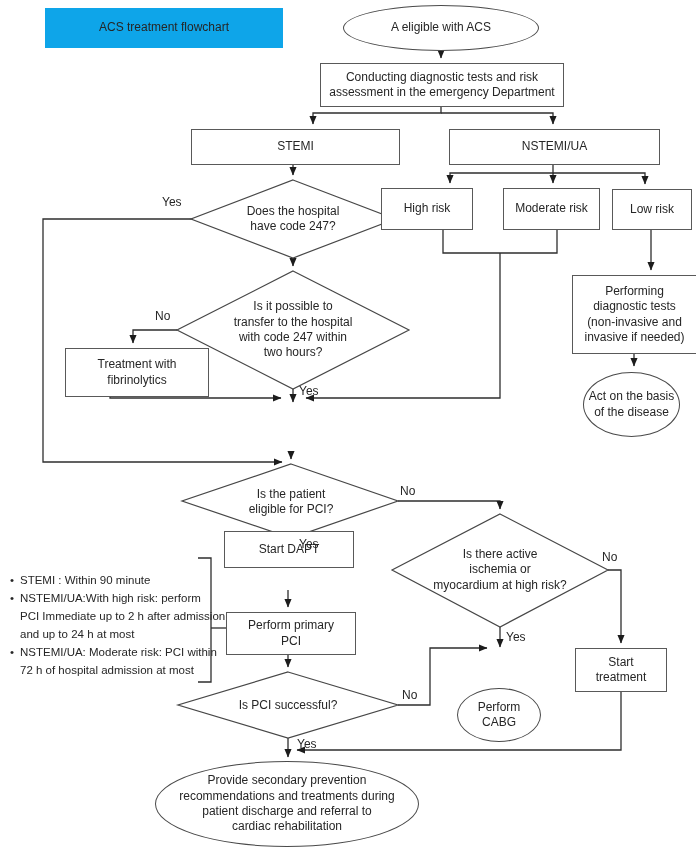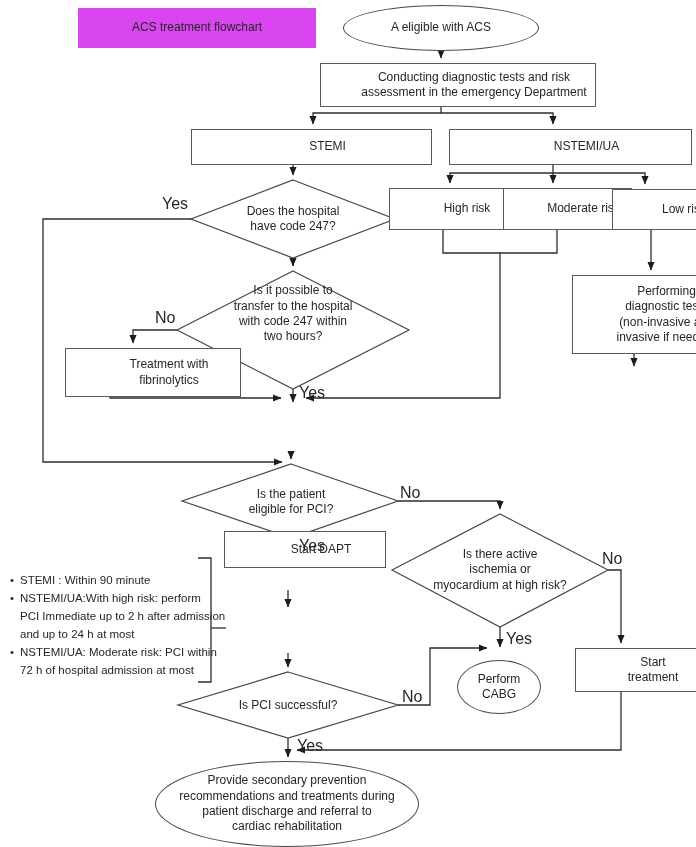--- a/index.html
+++ b/index.html
@@ -1,25 +1,25 @@
 <!DOCTYPE html>
 <html><head>
 <meta charset="utf-8">
 <style>
   html,body{margin:0;padding:0;background:#fff;}
   #stage{position:relative;width:696px;height:847px;background:#ffffff;overflow:hidden;
          font-family:"Liberation Sans","DejaVu Sans",sans-serif;color:#262626;}
   #wires{position:absolute;left:0;top:0;z-index:0;}
   .node{position:absolute;z-index:1;display:flex;align-items:center;justify-content:center;
         text-align:center;font-size:12px;line-height:1.28;color:#262626;white-space:pre-line;}
-  .box{background:#fff;border:1px solid #595959;padding-left:32px;}
+  .box{background:#fff;border:1px solid #595959;}
   .ellipse{background:#fff;border:1px solid #4a4a4a;border-radius:50%;}
   .dlabel{background:transparent;z-index:2;}
-  .elabel{position:absolute;z-index:2;font-size:16px;color:#262626;white-space:nowrap;}
-  .title-box{background:#d946ef;border:none;font-size:12px;margin-left:33px;}
+  .elabel{position:absolute;z-index:2;font-size:12px;color:#262626;white-space:nowrap;}
+  .title-box{background:#0ea5e9;border:none;font-size:12px;}
   #notes{position:absolute;left:2px;top:563px;width:232px;z-index:1;margin:8px;padding:0;list-style:none;}
   #notes li{position:relative;padding-left:10px;font-size:11.5px;line-height:18px;white-space:pre-line;}
   #notes li::before{content:"\2022";position:absolute;left:0;top:0;}
 </style>
 </head>
 <body>
 
 <div id="stage">
 
   <svg id="wires" width="696" height="847" viewBox="0 0 696 847">
@@ -71,57 +71,61 @@
 
   <div class="node ellipse" style="left:343px;top:5px;width:194px;height:44px;">A eligible with ACS</div>
 
   <div class="node box" style="left:320px;top:63px;width:242px;height:42px;">Conducting diagnostic tests and risk
 assessment in the emergency Department</div>
 
   <div class="node box" style="left:191px;top:129px;width:207px;height:34px;">STEMI</div>
 
   <div class="node box" style="left:449px;top:129px;width:209px;height:34px;">NSTEMI/UA</div>
 
-  <div class="node box" style="left:389px;top:188px;width:90px;height:40px;">High risk</div>
+  <div class="node box" style="left:381px;top:188px;width:90px;height:40px;">High risk</div>
 
   <div class="node box" style="left:503px;top:188px;width:95px;height:40px;">Moderate risk</div>
 
   <div class="node box" style="left:612px;top:189px;width:78px;height:39px;">Low risk</div>
 
   <div class="node dlabel" style="left:213px;top:198px;width:160px;height:42px;">Does the hospital
 have code 247?</div>
 
-  <div class="node dlabel" style="left:213px;top:284px;width:160px;height:60px;">Is it possible to
+  <div class="node dlabel" style="left:213px;top:300px;width:160px;height:60px;">Is it possible to
 transfer to the hospital
 with code 247 within
 two hours?</div>
 
   <div class="node box" style="left:65px;top:348px;width:142px;height:47px;">Treatment with
 fibrinolytics</div>
 
   <div class="node box" style="left:572px;top:275px;width:123px;height:77px;">Performing
 diagnostic tests
 (non-invasive and
 invasive if needed)</div>
 
+  <div class="node ellipse" style="left:583px;top:372px;width:95px;height:63px;">Act on the basis
+of the disease</div>
 
 
   <div class="node dlabel" style="left:211px;top:487px;width:160px;height:30px;">Is the patient
 eligible for PCI?</div>
 
   <div class="node box" style="left:224px;top:531px;width:128px;height:35px;">Start DAPT</div>
 
+  <div class="node box" style="left:226px;top:612px;width:128px;height:41px;">Perform primary
+PCI</div>
 
   <div class="node dlabel" style="left:415px;top:548px;width:170px;height:44px;">Is there active
 ischemia or
 myocardium at high risk?</div>
 
   <div class="node dlabel" style="left:208px;top:698px;width:160px;height:16px;">Is PCI successful?</div>
 
-  <div class="node ellipse" style="left:457px;top:660px;width:82px;height:52px;">Perform
+  <div class="node ellipse" style="left:457px;top:688px;width:82px;height:52px;">Perform
 CABG</div>
 
   <div class="node box" style="left:575px;top:648px;width:90px;height:42px;">Start
 treatment</div>
 
   <div class="node ellipse" style="left:155px;top:761px;width:262px;height:84px;">Provide secondary prevention
 recommendations and treatments during
 patient discharge and referral to
 cardiac rehabilitation</div>
 

